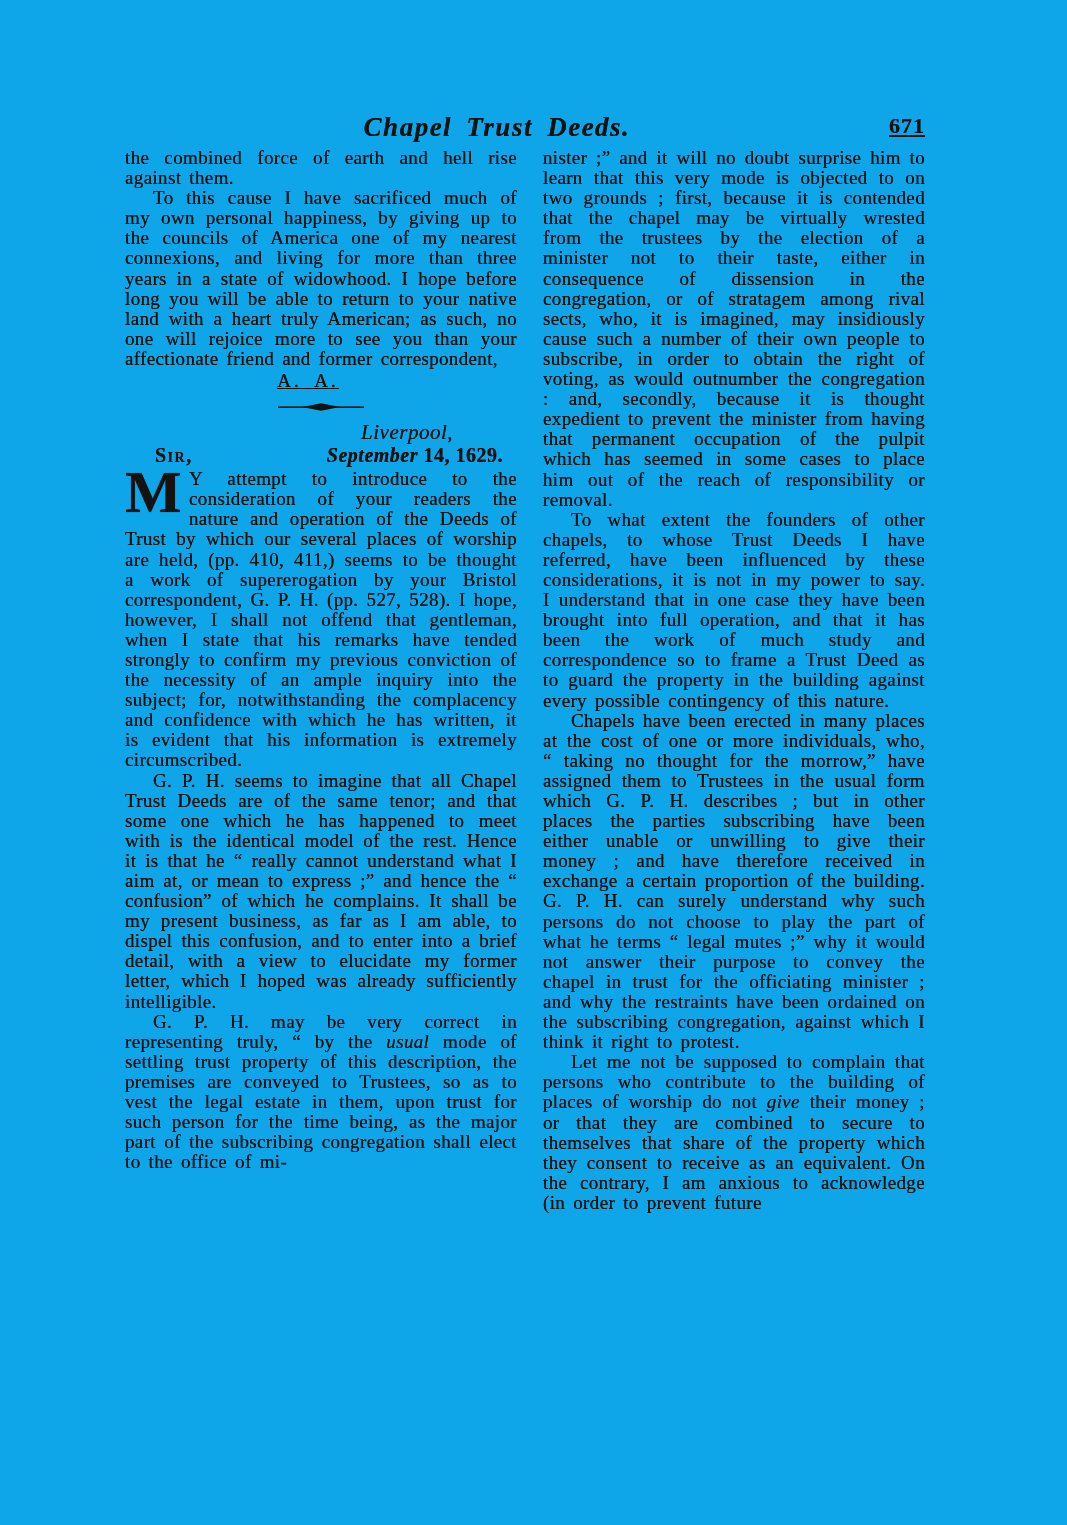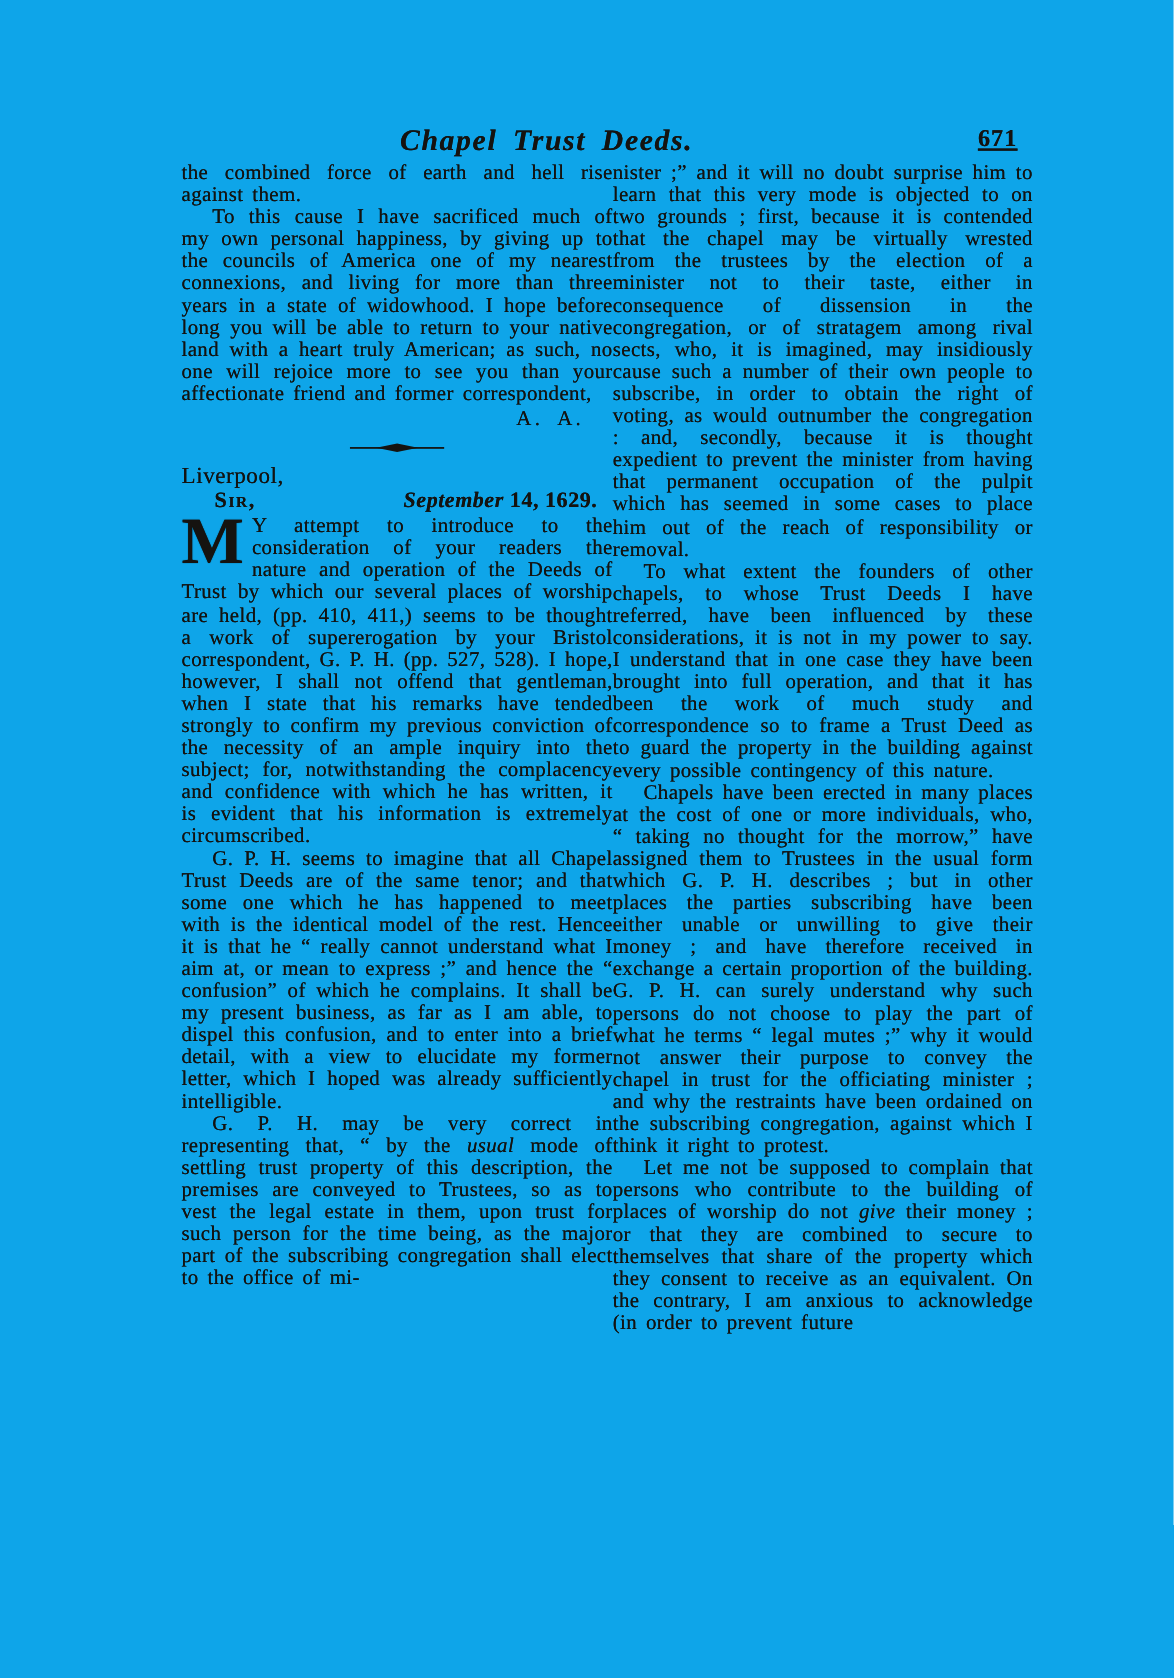--- a/index.html
+++ b/index.html
@@ -47,54 +47,56 @@
     text-shadow: 0 0 0.5px rgba(10,8,5,0.8);
     text-decoration: underline;
   }
   
   .columns {
     position: absolute;
     top: 148px;
     left: 125px;
     width: 800px;
     display: flex;
-    margin-left: 40px;
+    gap: 26px;
   }
   .col {
     font-size: 19px;
     line-height: 20.1px;
     text-shadow: 0 0 0.55px rgba(10,8,5,0.9);
   }
   .col-left  { width: 392px; }
   .col-right { width: 382px; }
   .para {
     margin: 0;
     text-align: justify;
     text-indent: 28px;
     word-spacing: 3px;
     letter-spacing: 0.35px;
   }
   .noindent { text-indent: 0; }
   .em { font-style: italic; }
   .signature {
-    text-align: right;
+    text-align: center;
     padding-right: 26px;
     margin: 2px 0 4px 0;
     letter-spacing: 3px;
     word-spacing: 6px;
+    text-decoration: underline;
   }
   .divider {
     display: flex;
     justify-content: center;
     margin: 11px 0 9px 0;
   }
   .divider svg { display: block; }
   .dateline-place {
-    text-align: left;
+    text-align: right;
     padding-right: 64px;
+    font-style: italic;
     font-size: 21px;
     line-height: 23px;
     letter-spacing: 0.5px;
   }
   .dateline-row {
     display: flex;
     justify-content: space-between;
     align-items: baseline;
     padding: 0 14px 0 30px;
     font-size: 20px;
@@ -146,21 +148,21 @@
       <div class="dateline-place">Liverpool,</div>
       <div class="dateline-row">
         <span class="salutation">Sir,</span>
         <span class="dateline-date"><i>September</i><span> 14, 1629.</span></span>
       </div>
 
       <p class="para noindent"><span class="dropcap">M</span><span>Y attempt to introduce to the consideration of your readers the nature and operation of the Deeds of Trust by which our several places of worship are held, (pp. 410, 411,) seems to be thought a work of supererogation by your Bristol correspondent, G. P. H. (pp. 527, 528). I hope, however, I shall not offend that gentleman, when I state that his remarks have tended strongly to confirm my previous conviction of the necessity of an ample inquiry into the subject; for, notwithstanding the complacency and confidence with which he has written, it is evident that his information is extremely circumscribed.</span></p>
 
       <p class="para">G. P. H. seems to imagine that all Chapel Trust Deeds are of the same tenor; and that some one which he has happened to meet with is the identical model of the rest. Hence it is that he “ really cannot understand what I aim at, or mean to express ;” and hence the “ confusion” of which he complains. It shall be my present business, as far as I am able, to dispel this confusion, and to enter into a brief detail, with a view to elucidate my former letter, which I hoped was already sufficiently intelligible.</p>
 
-      <p class="para"><span>G. P. H. may be very correct in representing that, “ by the </span><i class="em">usual</i><span> mode of settling trust property of this description, the premises are conveyed to Trustees, so as to vest the legal estate in them, upon trust for such person for the time being, as the major part of the subscribing congregation shall elect to the office of mi-</span></p>
+      <p class="para"><span>G. P. H. may be very correct in representing truly, “ by the </span><i class="em">usual</i><span> mode of settling trust property of this description, the premises are conveyed to Trustees, so as to vest the legal estate in them, upon trust for such person for the time being, as the major part of the subscribing congregation shall elect to the office of mi-</span></p>
     </section>
 
     <section class="col col-right">
       <p class="para noindent">nister ;” and it will no doubt surprise him to learn that this very mode is objected to on two grounds ; first, because it is contended that the chapel may be virtually wrested from the trustees by the election of a minister not to their taste, either in consequence of dissension in the congregation, or of stratagem among rival sects, who, it is imagined, may insidiously cause such a number of their own people to subscribe, in order to obtain the right of voting, as would outnumber the congregation : and, secondly, because it is thought expedient to prevent the minister from having that permanent occupation of the pulpit which has seemed in some cases to place him out of the reach of responsibility or removal.</p>
       <p class="para">To what extent the founders of other chapels, to whose Trust Deeds I have referred, have been influenced by these considerations, it is not in my power to say. I understand that in one case they have been brought into full operation, and that it has been the work of much study and correspondence so to frame a Trust Deed as to guard the property in the building against every possible contingency of this nature.</p>
       <p class="para">Chapels have been erected in many places at the cost of one or more individuals, who, “ taking no thought for the morrow,” have assigned them to Trustees in the usual form which G. P. H. describes ; but in other places the parties subscribing have been either unable or unwilling to give their money ; and have therefore received in exchange a certain proportion of the building. G. P. H. can surely understand why such persons do not choose to play the part of what he terms “ legal mutes ;” why it would not answer their purpose to convey the chapel in trust for the officiating minister ; and why the restraints have been ordained on the subscribing congregation, against which I think it right to protest.</p>
       <p class="para"><span>Let me not be supposed to complain that persons who contribute to the building of places of worship do not </span><i class="em">give</i><span> their money ; or that they are combined to secure to themselves that share of the property which they consent to receive as an equivalent. On the contrary, I am anxious to acknowledge (in order to prevent future</span></p>
     </section>
 
   </div>

